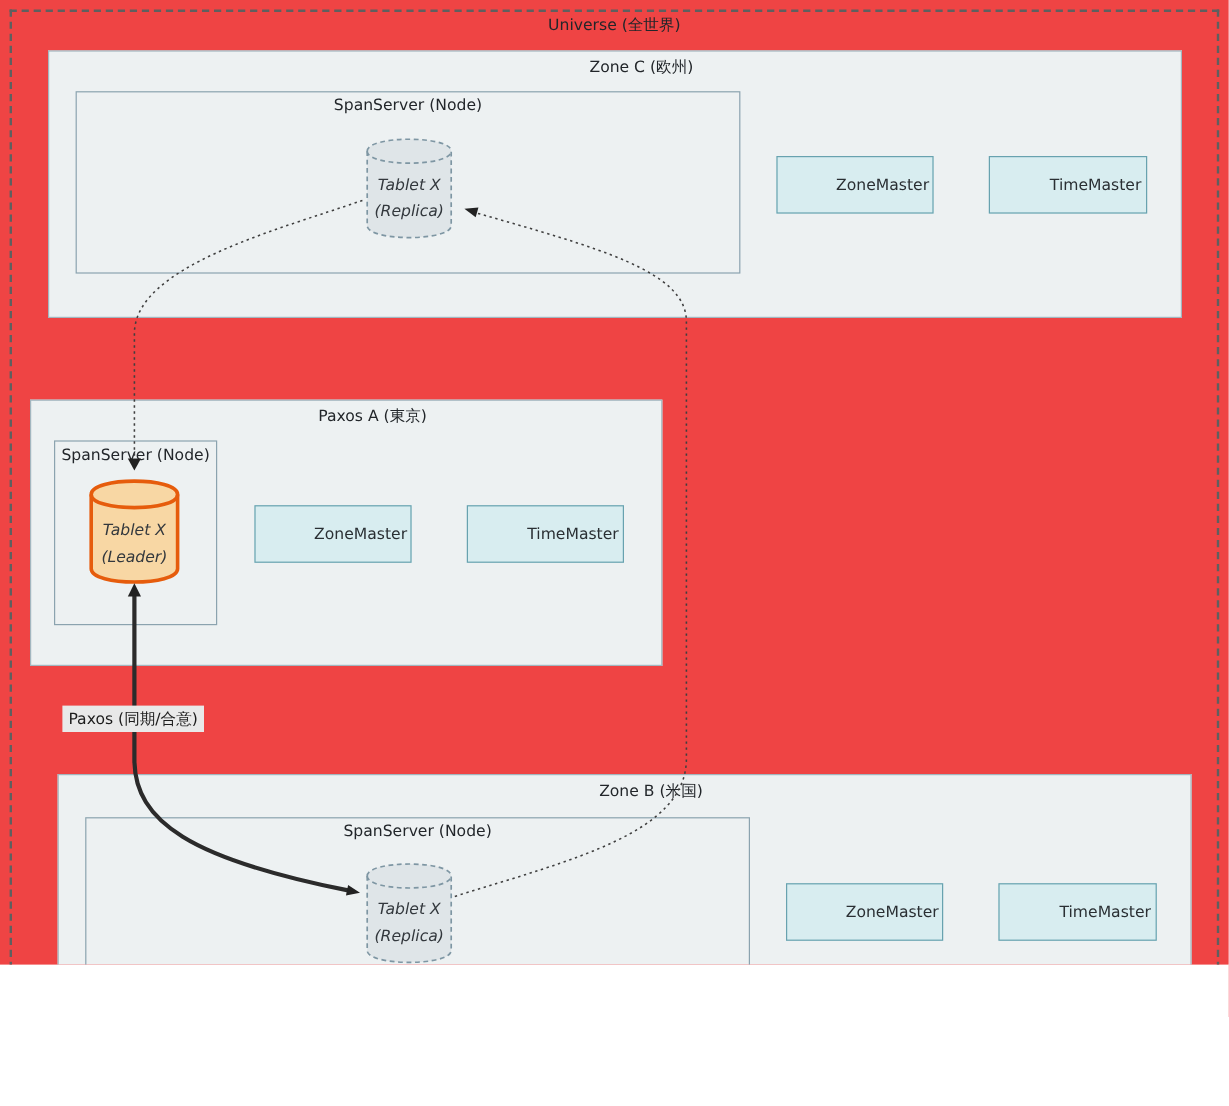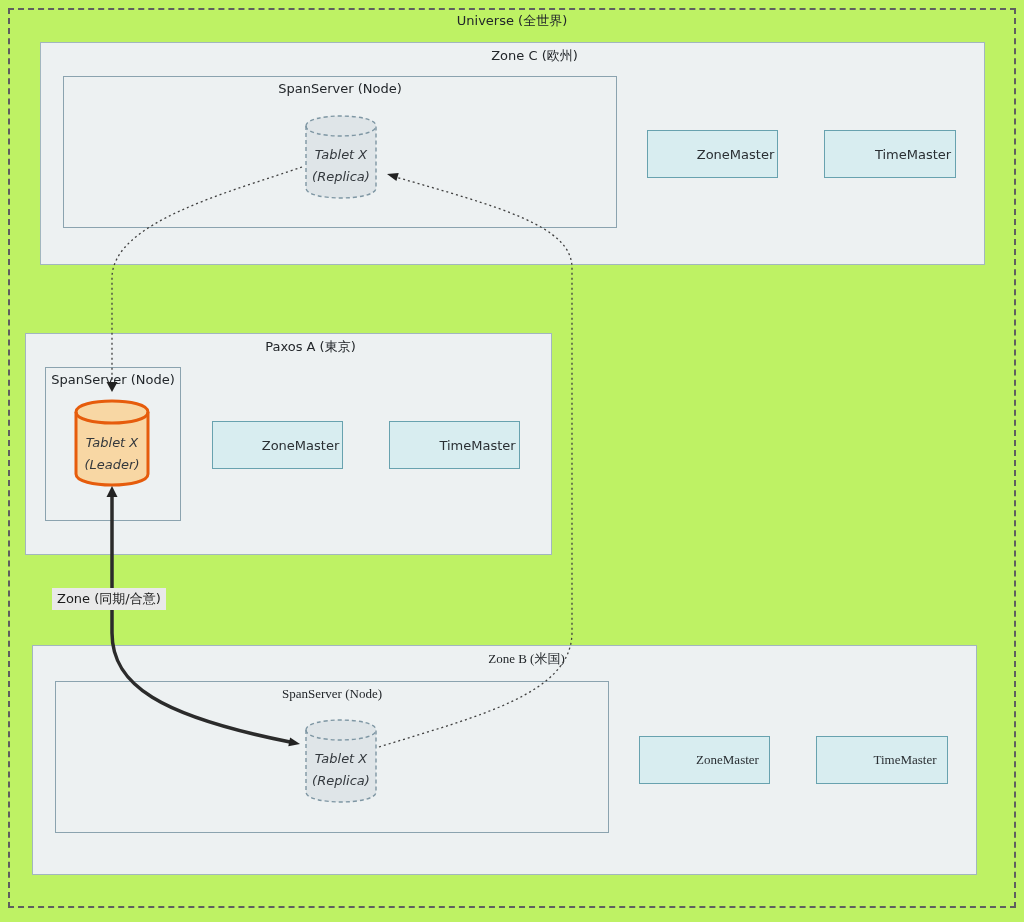--- a/index.html
+++ b/index.html
@@ -1,17 +1,17 @@
 <!DOCTYPE html>
 <html><head>
 <meta charset="utf-8">
 <style>
   html,body{margin:0;padding:0;background:#ffffff;}
   #stage{
-    position:relative;width:1024px;height:922px;background:#bef264;
+    position:relative;width:1024px;height:804px;background:#ef4444;
     font-family:"DejaVu Sans","Liberation Sans",sans-serif;
     color:#2e3338;font-size:13px;overflow:hidden;
   }
   .universe{
     position:absolute;left:8px;top:8px;width:1004px;height:896px;
     border:2px dashed #5f5f5f;background:transparent;
   }
   .universe-title{
     position:absolute;left:0;right:0;top:2px;text-align:center;color:#22262a;
   }
@@ -77,21 +77,21 @@
       <div class="ss-title">SpanServer (Node)</div>
     </div>
     <div class="master" style="left:186px;top:87px;">
       <span>ZoneMaster</span>
     </div>
     <div class="master" style="left:363px;top:87px;">
       <span>TimeMaster</span>
     </div>
   </div>
 
-  <div class="zone" style="left:32px;top:645px;width:945px;height:230px;font-family:Liberation Serif, serif;">
+  <div class="zone" style="left:48px;top:645px;width:945px;height:230px;">
     <div class="zone-title">Zone B (米国)</div>
     <div class="spanserver" style="left:22px;top:35px;width:554px;height:152px;">
       <div class="ss-title">SpanServer (Node)</div>
     </div>
     <div class="master" style="left:606px;top:90px;">
       <span>ZoneMaster</span>
     </div>
     <div class="master" style="left:783px;top:90px;width:132px;">
       <span>TimeMaster</span>
     </div>
@@ -136,15 +136,15 @@
     <polygon class="ah" points="112,486 106.5,497 117.5,497"></polygon>
     <polygon class="ah" points="300,744 288.3,746.3 290.1,737.4"></polygon>
 
     <path class="dotted-arrow" d="M 302 167 C 230 192, 112 222, 112 278 L 112 384"></path>
     <polygon class="ah" points="112,392 106.5,382 117.5,382"></polygon>
 
     <path class="dotted-arrow" d="M 379 747 C 478 716, 572 694, 572 632 L 572 268 C 572 226, 500 207, 392 176"></path>
     <polygon class="ah" points="387,174 398.7,173 396.4,181"></polygon>
   </svg>
 
-  <div class="paxos-label">Zone (同期/合意)</div>
+  <div class="paxos-label">Paxos (同期/合意)</div>
 
 </div>
 
 </body></html>

